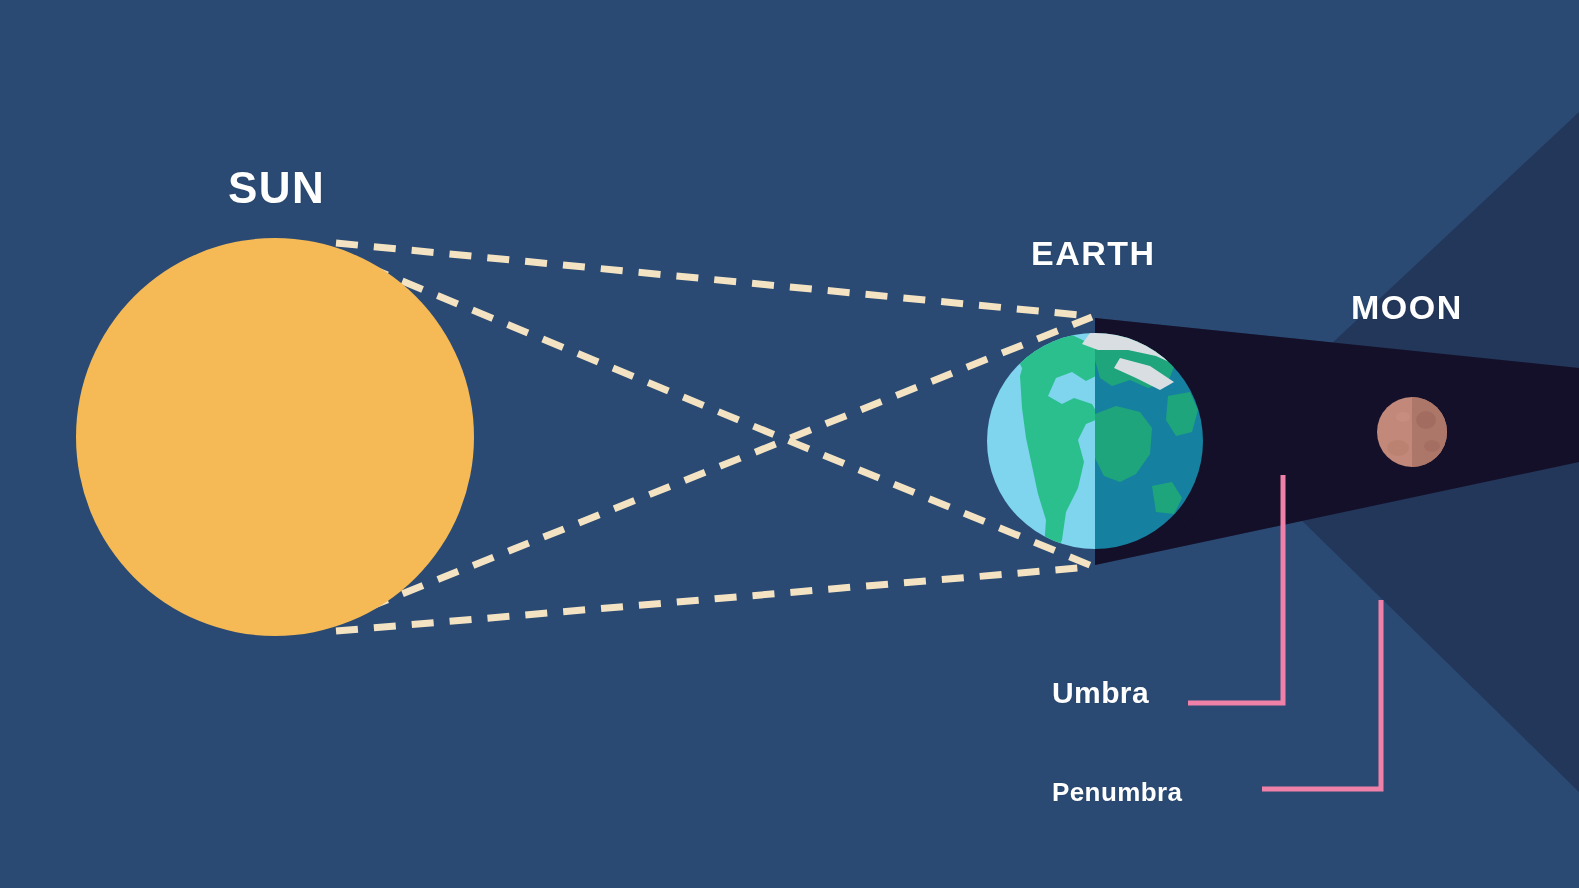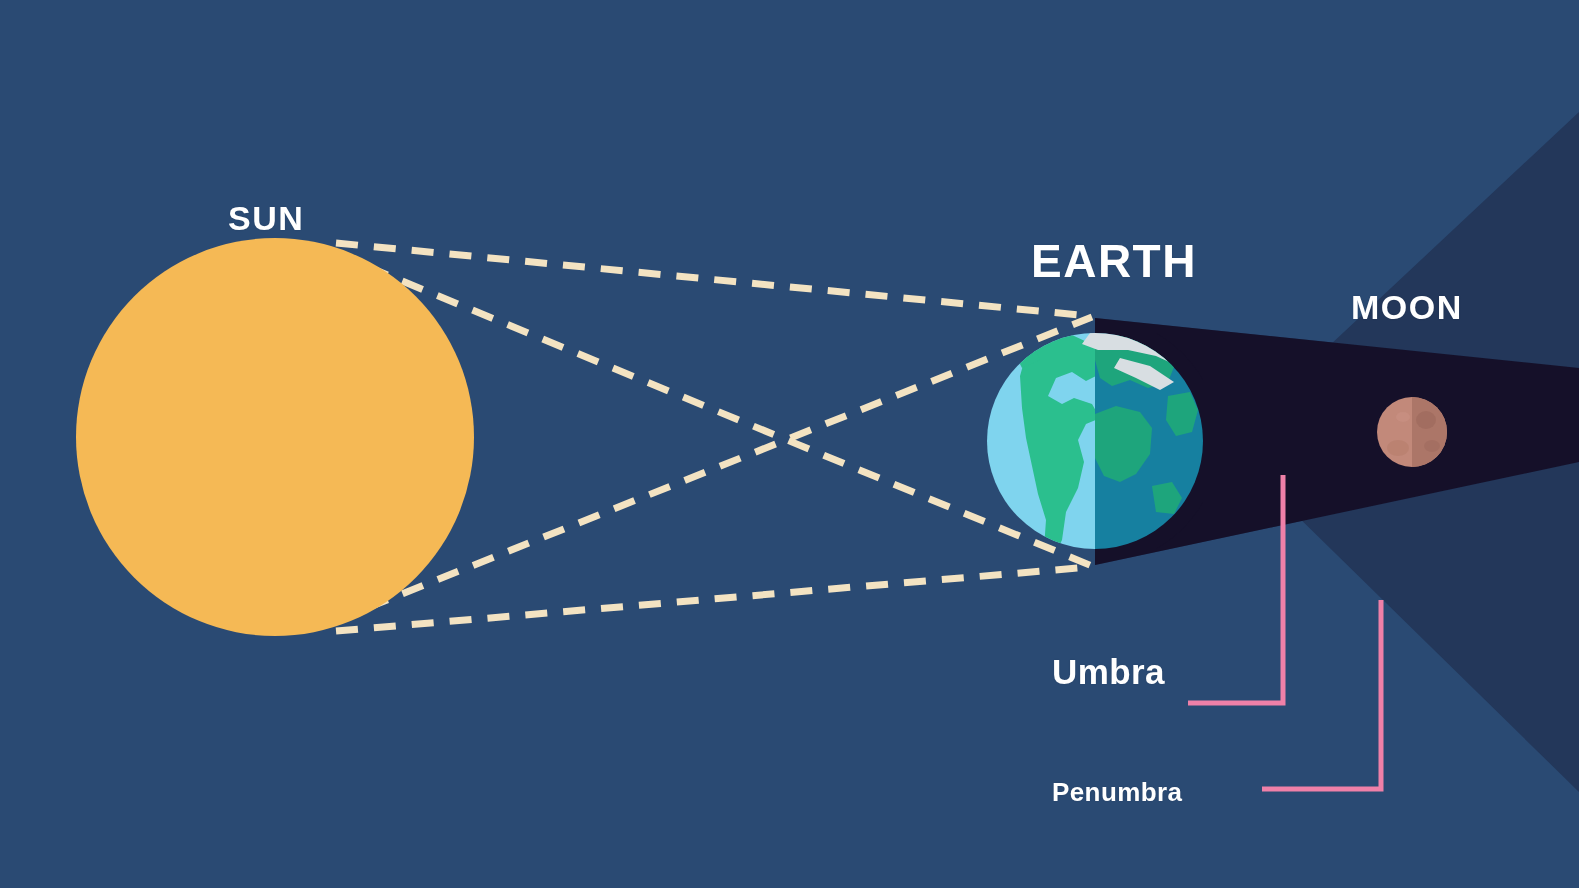--- a/index.html
+++ b/index.html
@@ -30,38 +30,37 @@
     color: #ffffff;
     font-weight: bold;
     letter-spacing: 1.5px;
     white-space: nowrap;
     text-shadow: 0 0 2px rgba(0,0,0,0.12);
     user-select: none;
   }
   #label-sun {
     left: 228px;
     top: 163px;
-    font-size: 34px;
-    margin-top: 36px;
+    font-size: 44px;
   }
   #label-earth {
     left: 1031px;
     top: 234px;
-    font-size: 46px;
+    font-size: 34px;
   }
   #label-moon {
     left: 1351px;
     top: 288px;
     font-size: 34px;
     text-align: center;
   }
   #label-umbra {
     left: 1052px;
-    top: 652px;
-    font-size: 35px;
+    top: 676px;
+    font-size: 30px;
     letter-spacing: 0.4px;
   }
   #label-penumbra {
     left: 1052px;
     top: 777px;
     font-size: 26px;
     letter-spacing: 0.4px;
   }
 </style>
 </head>

